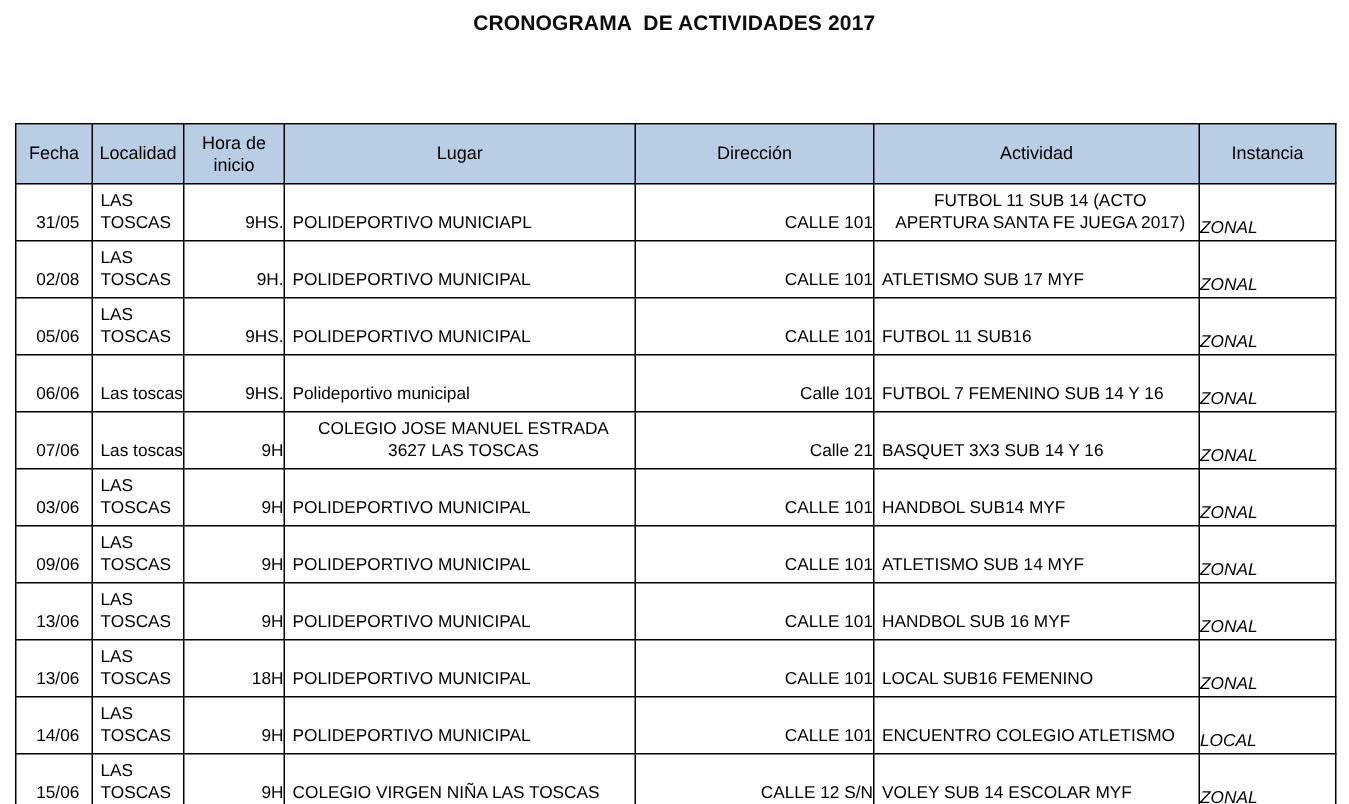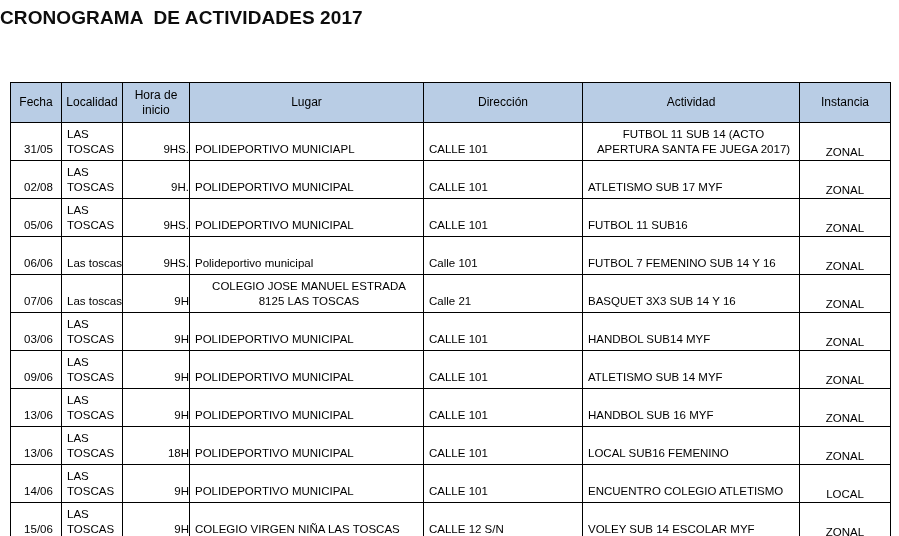--- a/index.html
+++ b/index.html
@@ -9,22 +9,22 @@
   }
   body {
     width: 899px;
     height: 536px;
     font-family: "Liberation Sans", sans-serif;
     color: #000000;
     overflow: hidden;
     position: relative;
   }
   .page-title {
-    text-align: left;
-    font-size: 19px;
+    text-align: center;
+    font-size: 14px;
     font-weight: bold;
     letter-spacing: 0.1px;
     margin: 0;
     padding-top: 7px;
     white-space: pre;
     color: #0d0d0d;
   }
   .table-wrap {
     position: absolute;
     left: 10px;
@@ -66,23 +66,23 @@
   td.c-localidad .cell-inner,
   td.c-lugar .cell-inner,
   td.c-direccion .cell-inner,
   td.c-actividad .cell-inner {
     padding-left: 5px;
   }
   td.c-fecha { text-align: center; }
   td.c-localidad { text-align: left; }
   td.c-hora { text-align: right; }
   td.c-lugar { text-align: left; }
-  td.c-direccion { text-align: left; }
+  td.c-direccion { text-align: right; }
   td.c-actividad { text-align: left; }
-  td.c-instancia { text-align: center; vertical-align: middle; }
+  td.c-instancia { text-align: left; vertical-align: middle; font-style: italic; }
   td.c-instancia .cell-inner { padding-bottom: 0; }
   .two-line .cell-inner { padding-bottom: 3px; }
   .line { display: block; white-space: nowrap; text-align: center; }
   col.w-fecha { width: 51px; }
   col.w-localidad { width: 61px; }
   col.w-hora { width: 67px; }
   col.w-lugar { width: 234px; }
   col.w-direccion { width: 159px; }
   col.w-actividad { width: 217px; }
   col.w-instancia { width: 91px; }
@@ -216,21 +216,21 @@
           </td>
           <td class="c-localidad">
             <span class="cell-inner">Las toscas</span>
           </td>
           <td class="c-hora">
             <span class="cell-inner">9H</span>
           </td>
           <td class="c-lugar two-line">
             <span class="cell-inner">
               <span class="line">COLEGIO JOSE MANUEL ESTRADA</span>
-              <span class="line">8125  LAS TOSCAS</span>
+              <span class="line">3627  LAS TOSCAS</span>
             </span>
           </td>
           <td class="c-direccion">
             <span class="cell-inner">Calle 21</span>
           </td>
           <td class="c-actividad">
             <span class="cell-inner">BASQUET 3X3 SUB 14  Y 16</span>
           </td>
           <td class="c-instancia">
             <span class="cell-inner">ZONAL</span>

